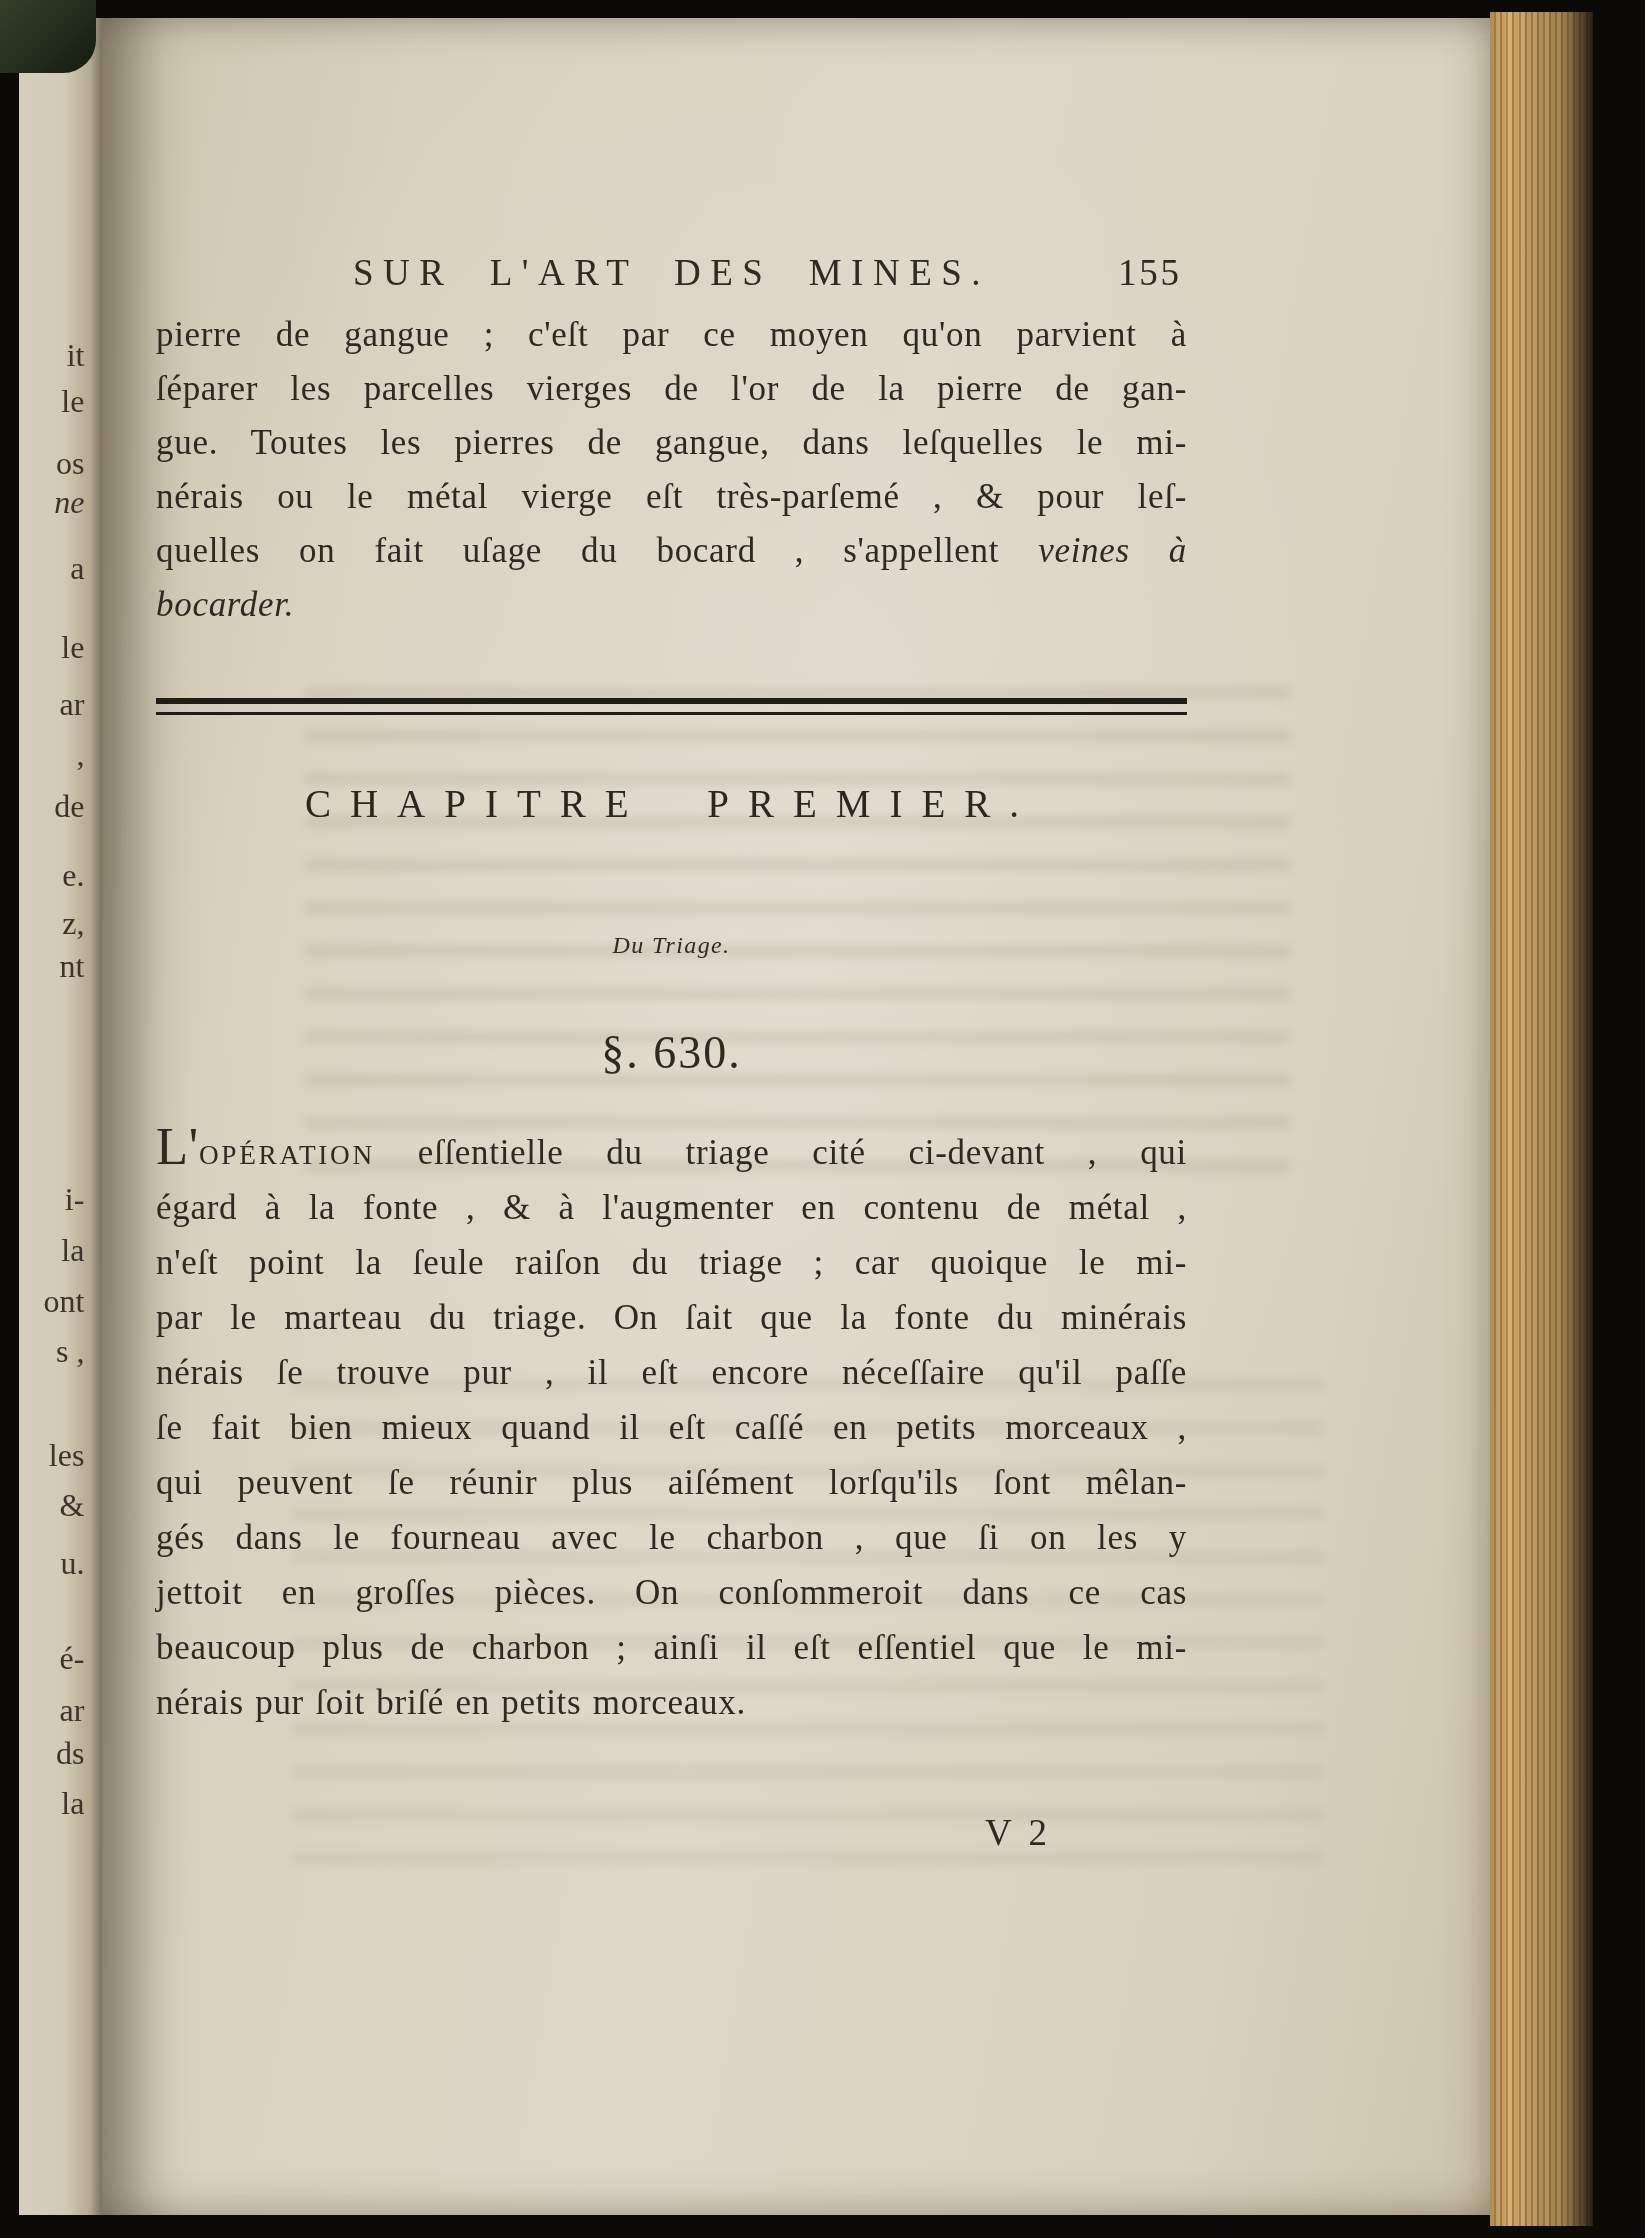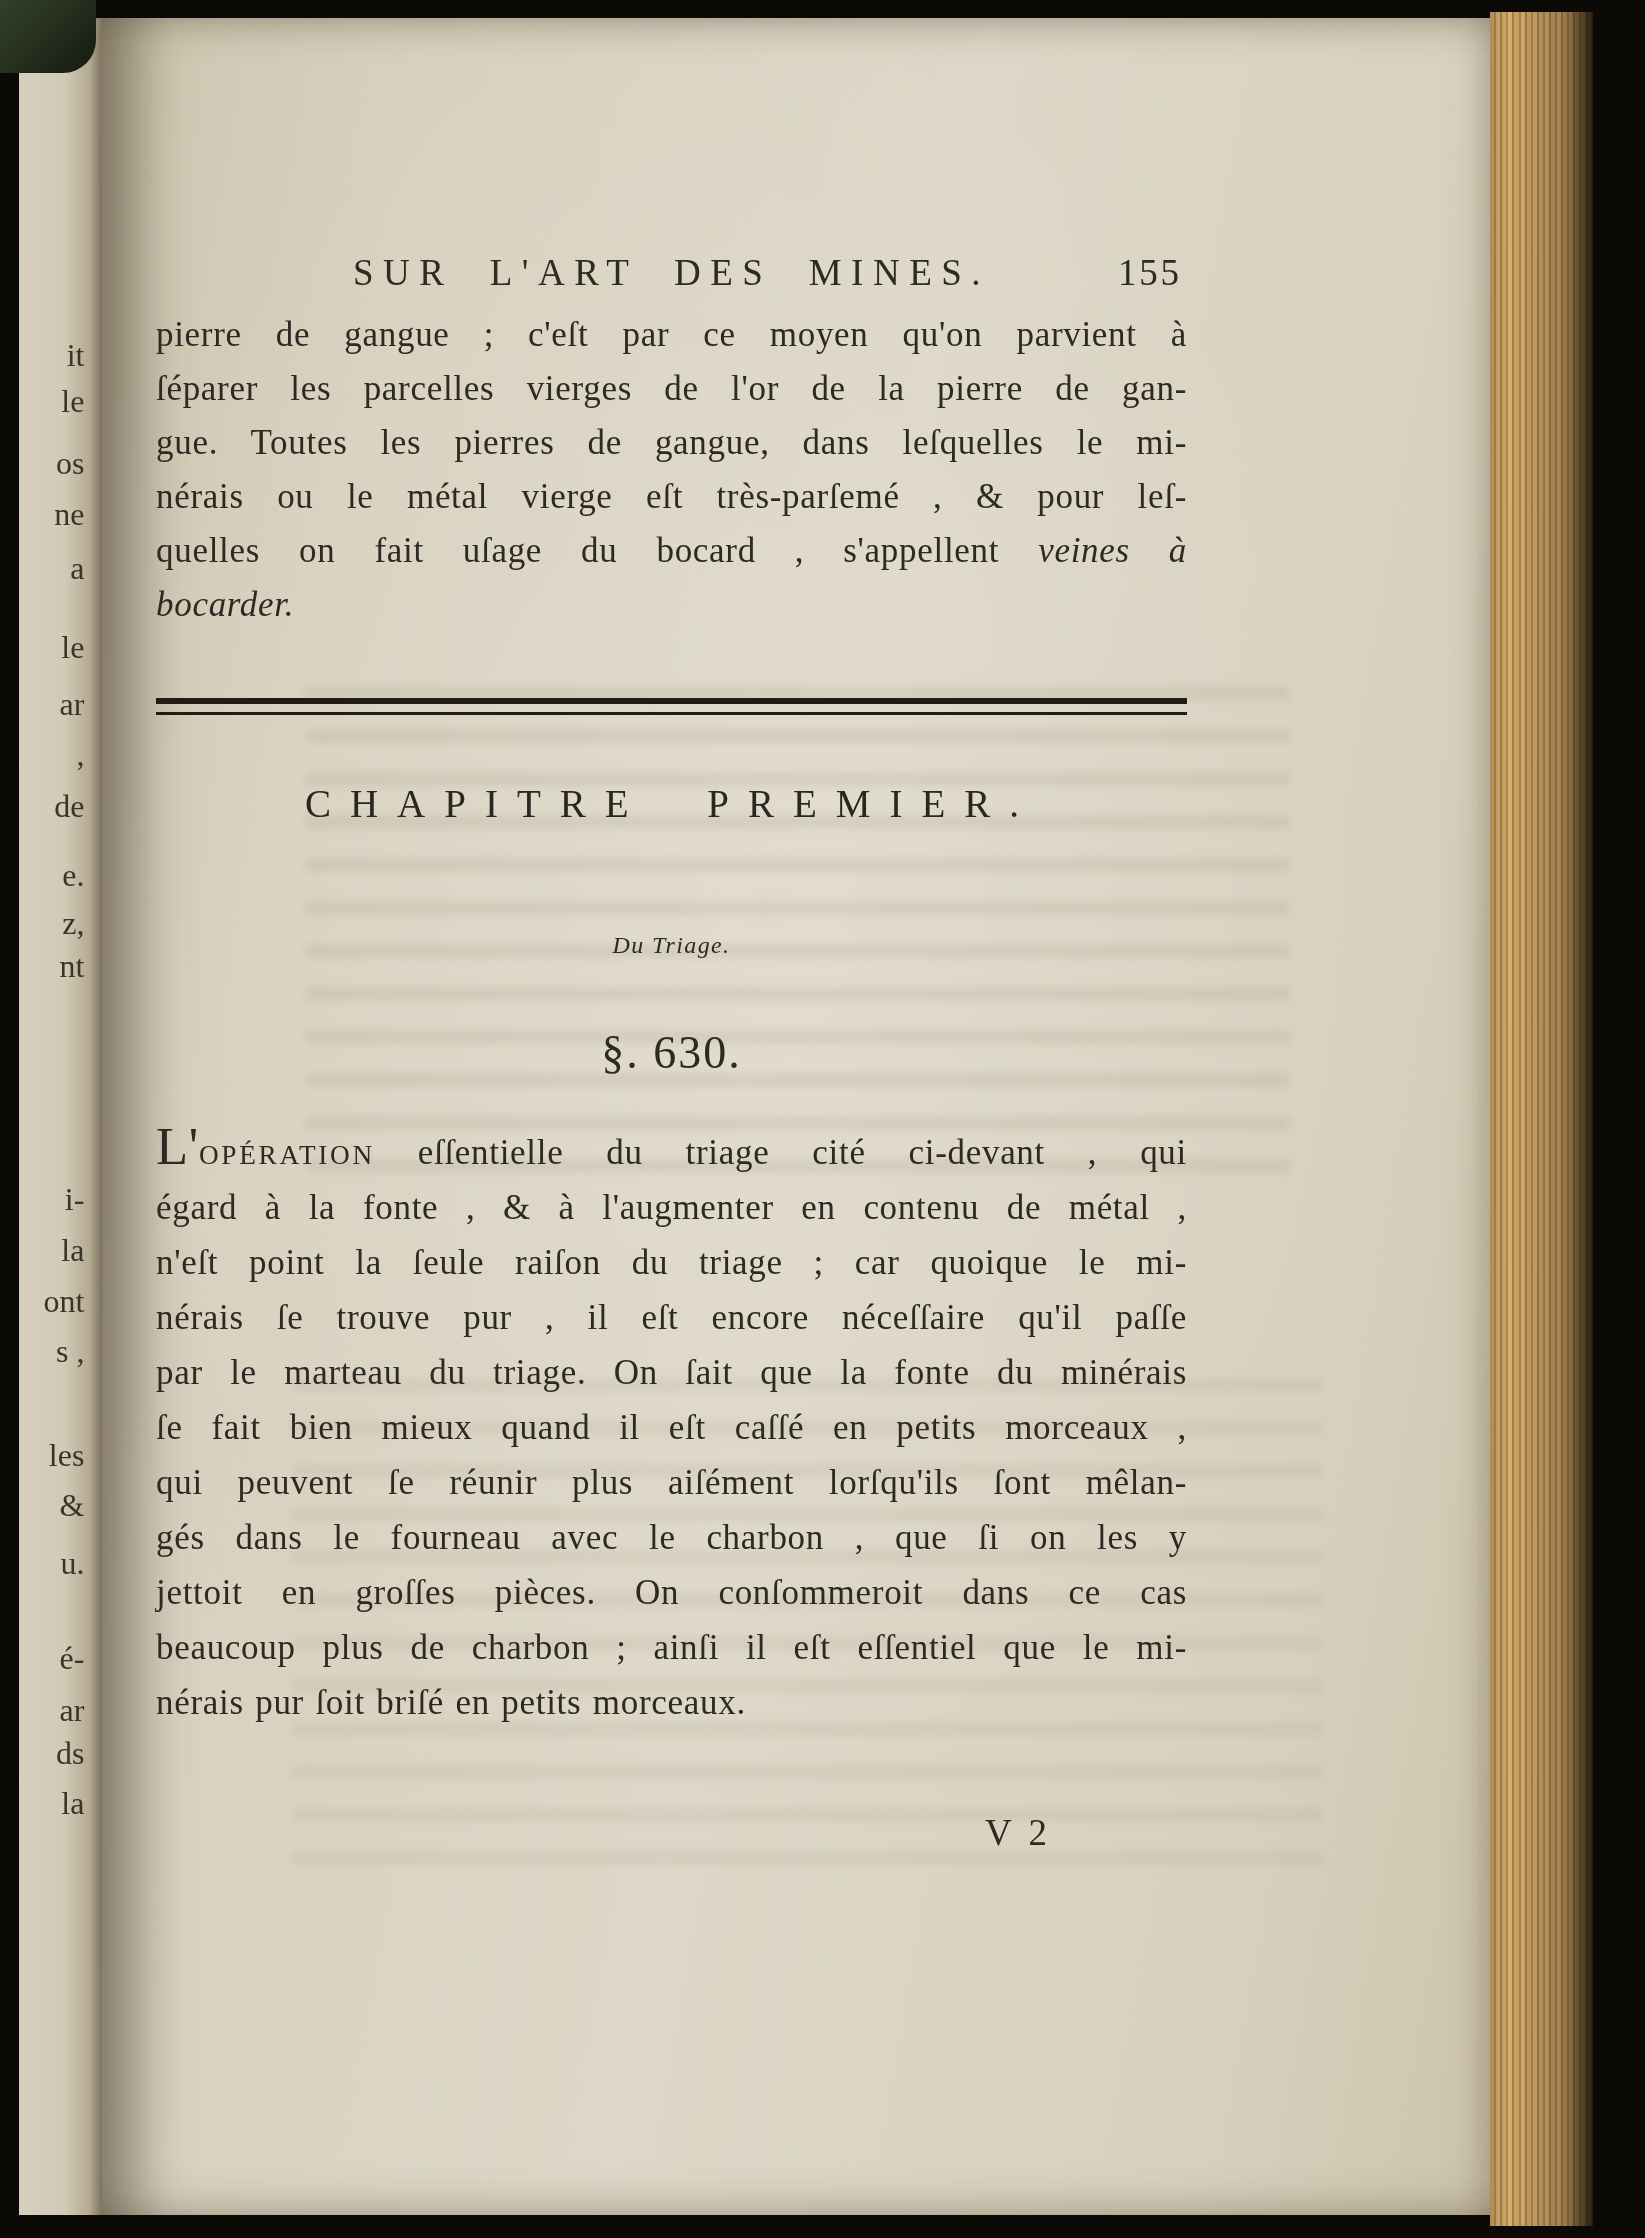--- a/index.html
+++ b/index.html
@@ -128,21 +128,21 @@
 
 <div class="stage">
 
   <div class="cover-corner"></div>
 
   <div class="facing-page">
     <div>
         <div class="frag" style="top: 320px;">it</div>
         <div class="frag" style="top: 366px;">le</div>
         <div class="frag" style="top: 428px; text-align: right;">os</div>
-        <div class="frag" style="top: 479px;">ne</div>
+        <div class="frag" style="top: 467px; font-style: italic;">ne</div>
         <div class="frag" style="top: 533px;">a</div>
         <div class="frag" style="top: 612px;">le</div>
         <div class="frag" style="top: 669px;">ar</div>
         <div class="frag" style="top: 719px;">,</div>
         <div class="frag" style="top: 771px;">de</div>
         <div class="frag" style="top: 840px;">e.</div>
         <div class="frag" style="top: 888px;">z,</div>
         <div class="frag" style="top: 931px;">nt</div>
         <div class="frag" style="top: 1164px;">i-</div>
         <div class="frag" style="top: 1215px;">la</div>
@@ -182,22 +182,22 @@
     <div class="chapter-head">CHAPITRE PREMIER.</div>
 
     <div class="chapter-sub">Du Triage.</div>
 
     <div class="section-no">§. 630.</div>
 
     <div class="para para-630">
         <div class="tline lead">L'<span class="sc">OPÉRATION</span> eſſentielle du triage cité ci-devant , qui</div>
         <div class="tline">égard à la fonte , &amp; à l'augmenter en contenu de métal ,</div>
         <div class="tline">n'eſt point la ſeule raiſon du triage ; car quoique le mi-</div>
+        <div class="tline">par le marteau du triage. On ſait que la fonte du minérais</div>
         <div class="tline">nérais ſe trouve pur , il eſt encore néceſſaire qu'il paſſe</div>
-        <div class="tline">par le marteau du triage. On ſait que la fonte du minérais</div>
         <div class="tline">ſe fait bien mieux quand il eſt caſſé en petits morceaux ,</div>
         <div class="tline">qui peuvent ſe réunir plus aiſément lorſqu'ils ſont mêlan-</div>
         <div class="tline">gés dans le fourneau avec le charbon , que ſi on les y</div>
         <div class="tline">jettoit en groſſes pièces. On conſommeroit dans ce cas</div>
         <div class="tline">beaucoup plus de charbon ; ainſi il eſt eſſentiel que le mi-</div>
         <div class="tline lastline">nérais pur ſoit briſé en petits morceaux.</div>
       </div>
 
     <div class="signature">V 2</div>
 

